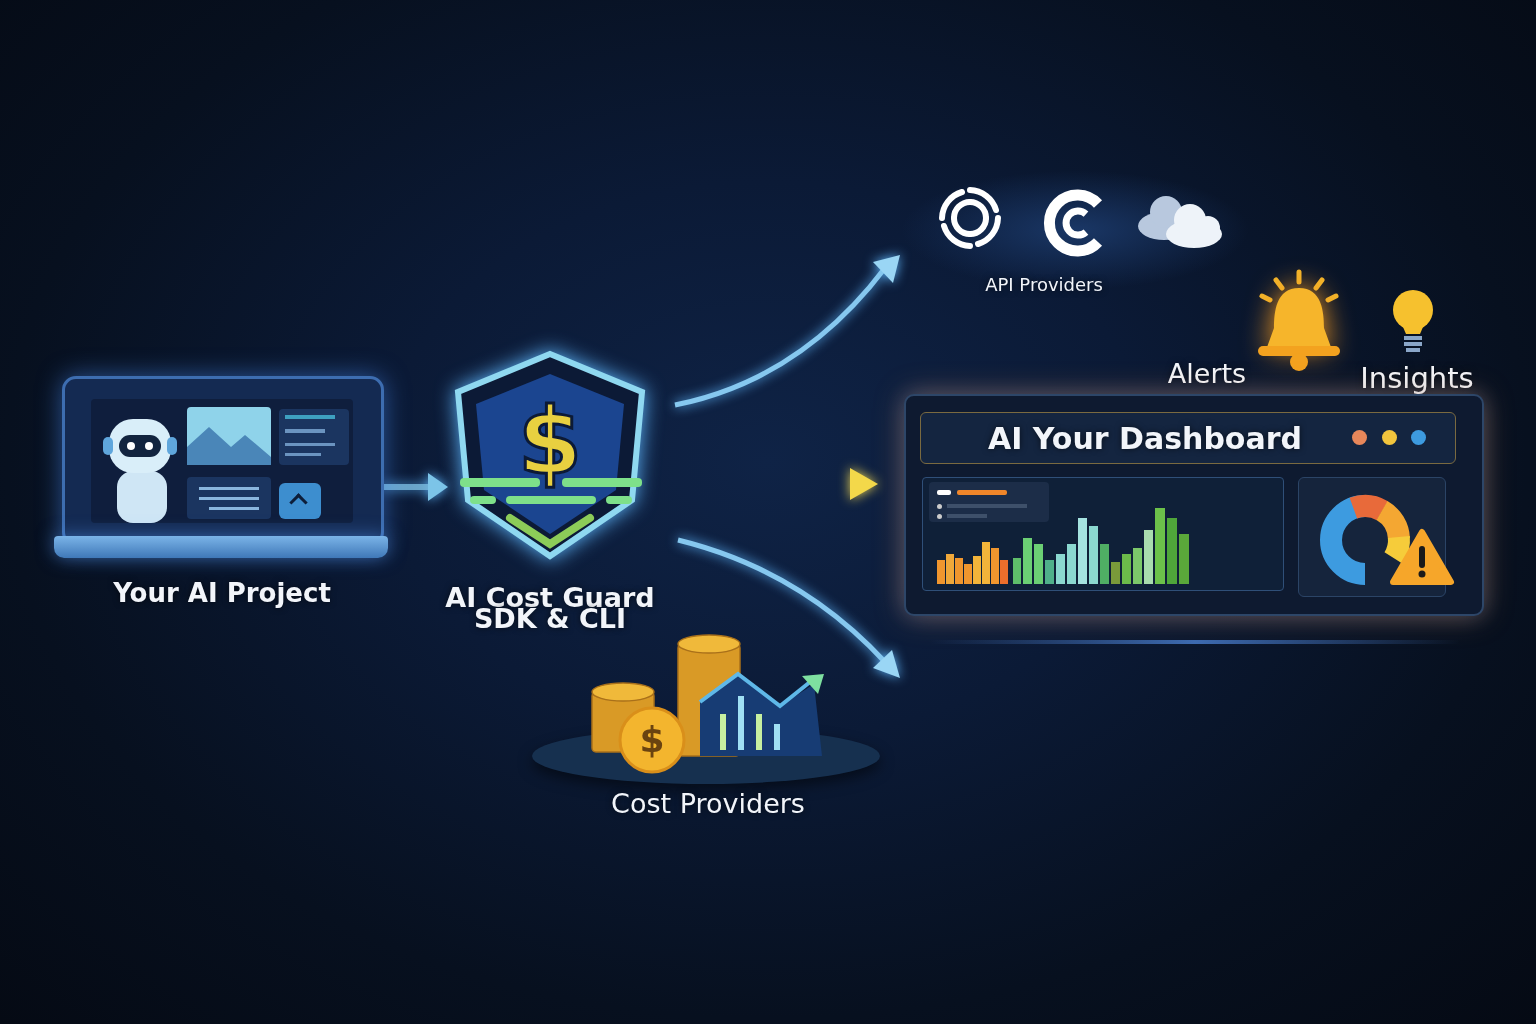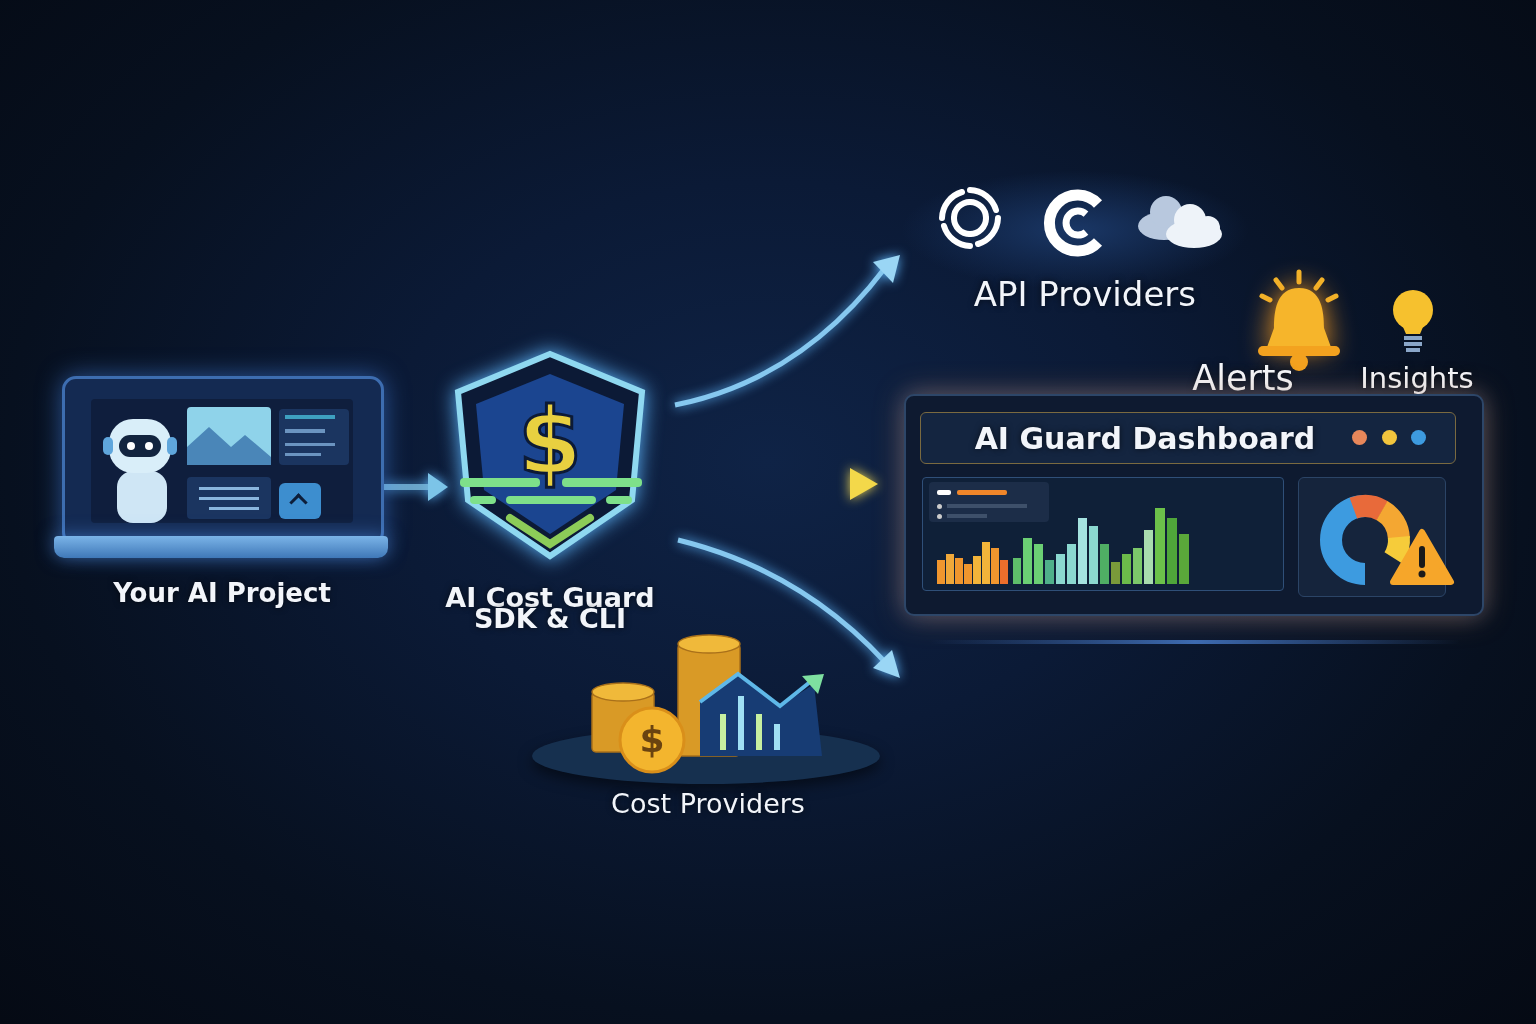--- a/index.html
+++ b/index.html
@@ -118,47 +118,47 @@
   <path d="M56,14 A28,28 0 1 0 56,52" fill="none" stroke="#fff" stroke-width="11"></path>
   <path d="M44,24 A12,12 0 1 0 44,42" fill="none" stroke="#fff" stroke-width="7"></path>
 </svg>
 <svg width="96" height="60" style="left:1128px;top:190px;">
   <ellipse cx="36" cy="36" rx="26" ry="14" fill="#b8c8de"></ellipse>
     <circle cx="38" cy="22" r="16" fill="#b8c8de"></circle>
   <ellipse cx="66" cy="44" rx="28" ry="14" fill="#eef3f9"></ellipse>
     <circle cx="62" cy="30" r="16" fill="#eef3f9"></circle>
     <circle cx="80" cy="38" r="12" fill="#eef3f9"></circle>
 </svg>
-<div class="label" style="left:956px;top:274px;width:240px;font-size:34px;text-align:right;">API Providers</div>
+<div class="label" style="left:924px;top:274px;width:240px;font-size:18px;">API Providers</div>
 
 <svg width="110" height="110" style="left:1244px;top:266px;">
   <g stroke="#f3b52a" stroke-width="5" stroke-linecap="round">
     <line x1="55" y1="6" x2="55" y2="16"></line>
       <line x1="32" y1="14" x2="38" y2="22"></line>
       <line x1="78" y1="14" x2="72" y2="22"></line>
     <line x1="18" y1="30" x2="26" y2="34"></line>
       <line x1="92" y1="30" x2="84" y2="34"></line>
   </g>
   <path d="M55,22 C32,22 30,46 30,62 L22,84 L88,84 L80,62 C80,46 78,22 55,22 Z" fill="#f6b52b" style="filter:drop-shadow(0 0 14px #f59a20)"></path>
   <rect x="14" y="80" width="82" height="10" rx="5" fill="#f3a21f"></rect>
   <circle cx="55" cy="96" r="9" fill="#f3a21f"></circle>
 </svg>
-<div class="label" style="left:1188px;top:358px;width:110px;font-size:35px;">Alerts</div>
+<div class="label" style="left:1152px;top:358px;width:110px;font-size:27px;">Alerts</div>
 <svg width="50" height="70" style="left:1388px;top:288px;">
   <circle cx="25" cy="22" r="20" fill="#f6c12e"></circle>
   <path d="M12,32 L18,46 L32,46 L38,32 Z" fill="#f6c12e"></path>
   <rect x="16" y="48" width="18" height="4" fill="#8aa6c8"></rect>
     <rect x="16" y="54" width="18" height="4" fill="#8aa6c8"></rect>
     <rect x="18" y="60" width="14" height="4" fill="#8aa6c8"></rect>
 </svg>
 <div class="label" style="left:1352px;top:361px;width:130px;font-size:29px;">Insights</div>
 
 <div class="abs dash"></div>
 <div class="abs dash-head"></div>
-<div class="label bold" style="left:960px;top:421px;width:370px;font-size:30px;">AI Guard Dashboard</div>
+<div class="label bold" style="left:960px;top:421px;width:370px;font-size:30px;">AI Your Dashboard</div>
 <div class="dot" style="left:1352px;background:#e8875a;"></div>
 <div class="dot" style="left:1382px;background:#f2c53d;"></div>
 <div class="dot" style="left:1411px;background:#3d9be0;"></div>
 
 <div class="abs dash-chart">
   <div class="abs" style="left:6px;top:4px;width:120px;height:40px;background:#1c2d48;border-radius:4px;">
     <div class="abs" style="left:8px;top:8px;width:14px;height:5px;background:#fff;border-radius:2px;"></div>
     <div class="abs" style="left:28px;top:8px;width:50px;height:5px;background:#f0862a;border-radius:2px;"></div>
     <div class="abs" style="left:8px;top:22px;width:5px;height:5px;background:#ccc;border-radius:50%;"></div>
     <div class="abs" style="left:18px;top:22px;width:80px;height:4px;background:#3e506a;"></div>

